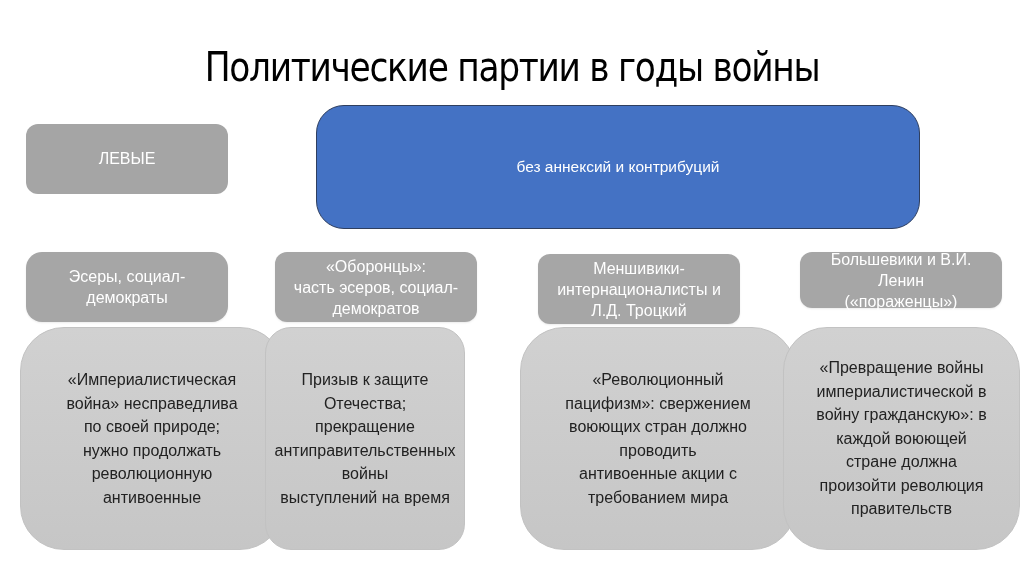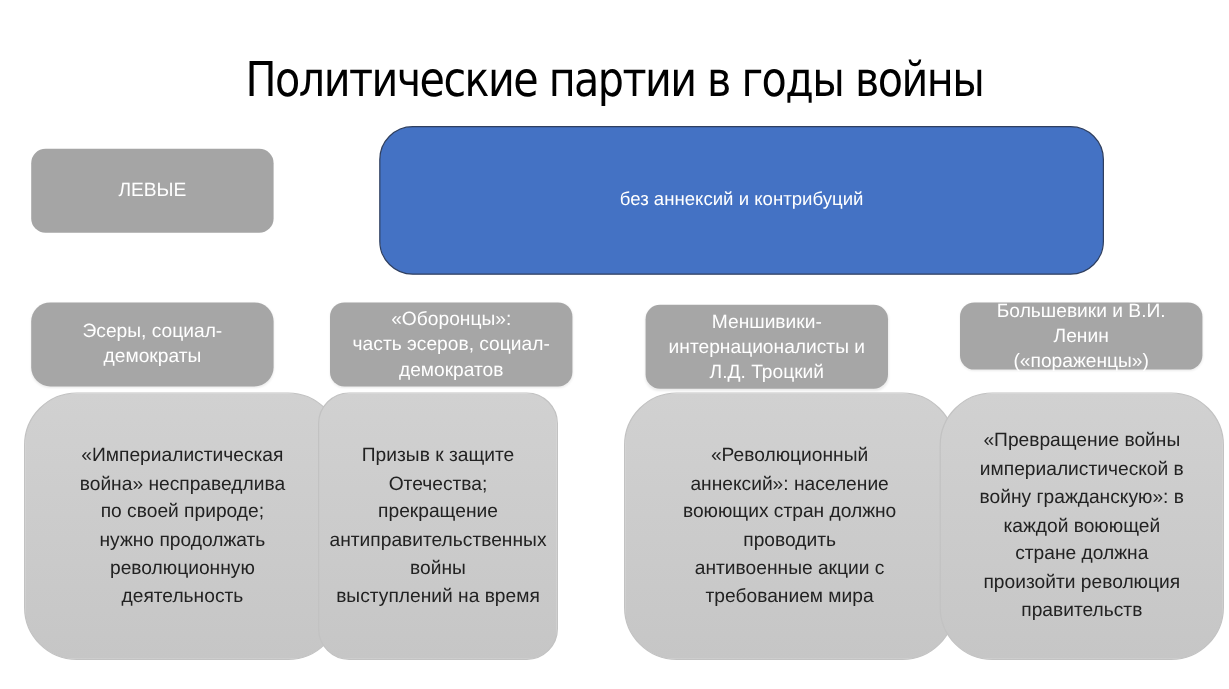--- a/index.html
+++ b/index.html
@@ -65,21 +65,21 @@
     <span class="line">демократы</span>
   </div>
 </div>
 <div class="box body-box" style="left:20px; top:327px; width:264px; height:223px;">
   <div>
     <span class="line">«Империалистическая</span>
     <span class="line">война» несправедлива</span>
     <span class="line">по своей природе;</span>
     <span class="line">нужно продолжать</span>
     <span class="line">революционную</span>
-    <span class="line">деятельность</span>
+    <span class="line">антивоенные</span>
   </div>
 </div>
 
 <div class="box head" style="left:275px; top:252px; width:202px; height:70px;">
   <div>
     <span class="line">«Оборонцы»:</span>
     <span class="line">часть эсеров, социал-</span>
     <span class="line">демократов</span>
   </div>
 </div>
@@ -97,21 +97,21 @@
 <div class="box head" style="left:538px; top:254px; width:202px; height:70px;">
   <div>
     <span class="line">Меншивики-</span>
     <span class="line">интернационалисты и</span>
     <span class="line">Л.Д. Троцкий</span>
   </div>
 </div>
 <div class="box body-box" style="left:520px; top:327px; width:276px; height:223px;">
   <div>
     <span class="line">«Революционный</span>
-    <span class="line">аннексий»: население</span>
+    <span class="line">пацифизм»: свержением</span>
     <span class="line">воюющих стран должно</span>
     <span class="line">проводить</span>
     <span class="line">антивоенные акции с</span>
     <span class="line">требованием мира</span>
   </div>
 </div>
 
 <div class="box head" style="left:800px; top:252px; width:202px; height:56px;">
   <div>
     <span class="line">Большевики и В.И.</span>

